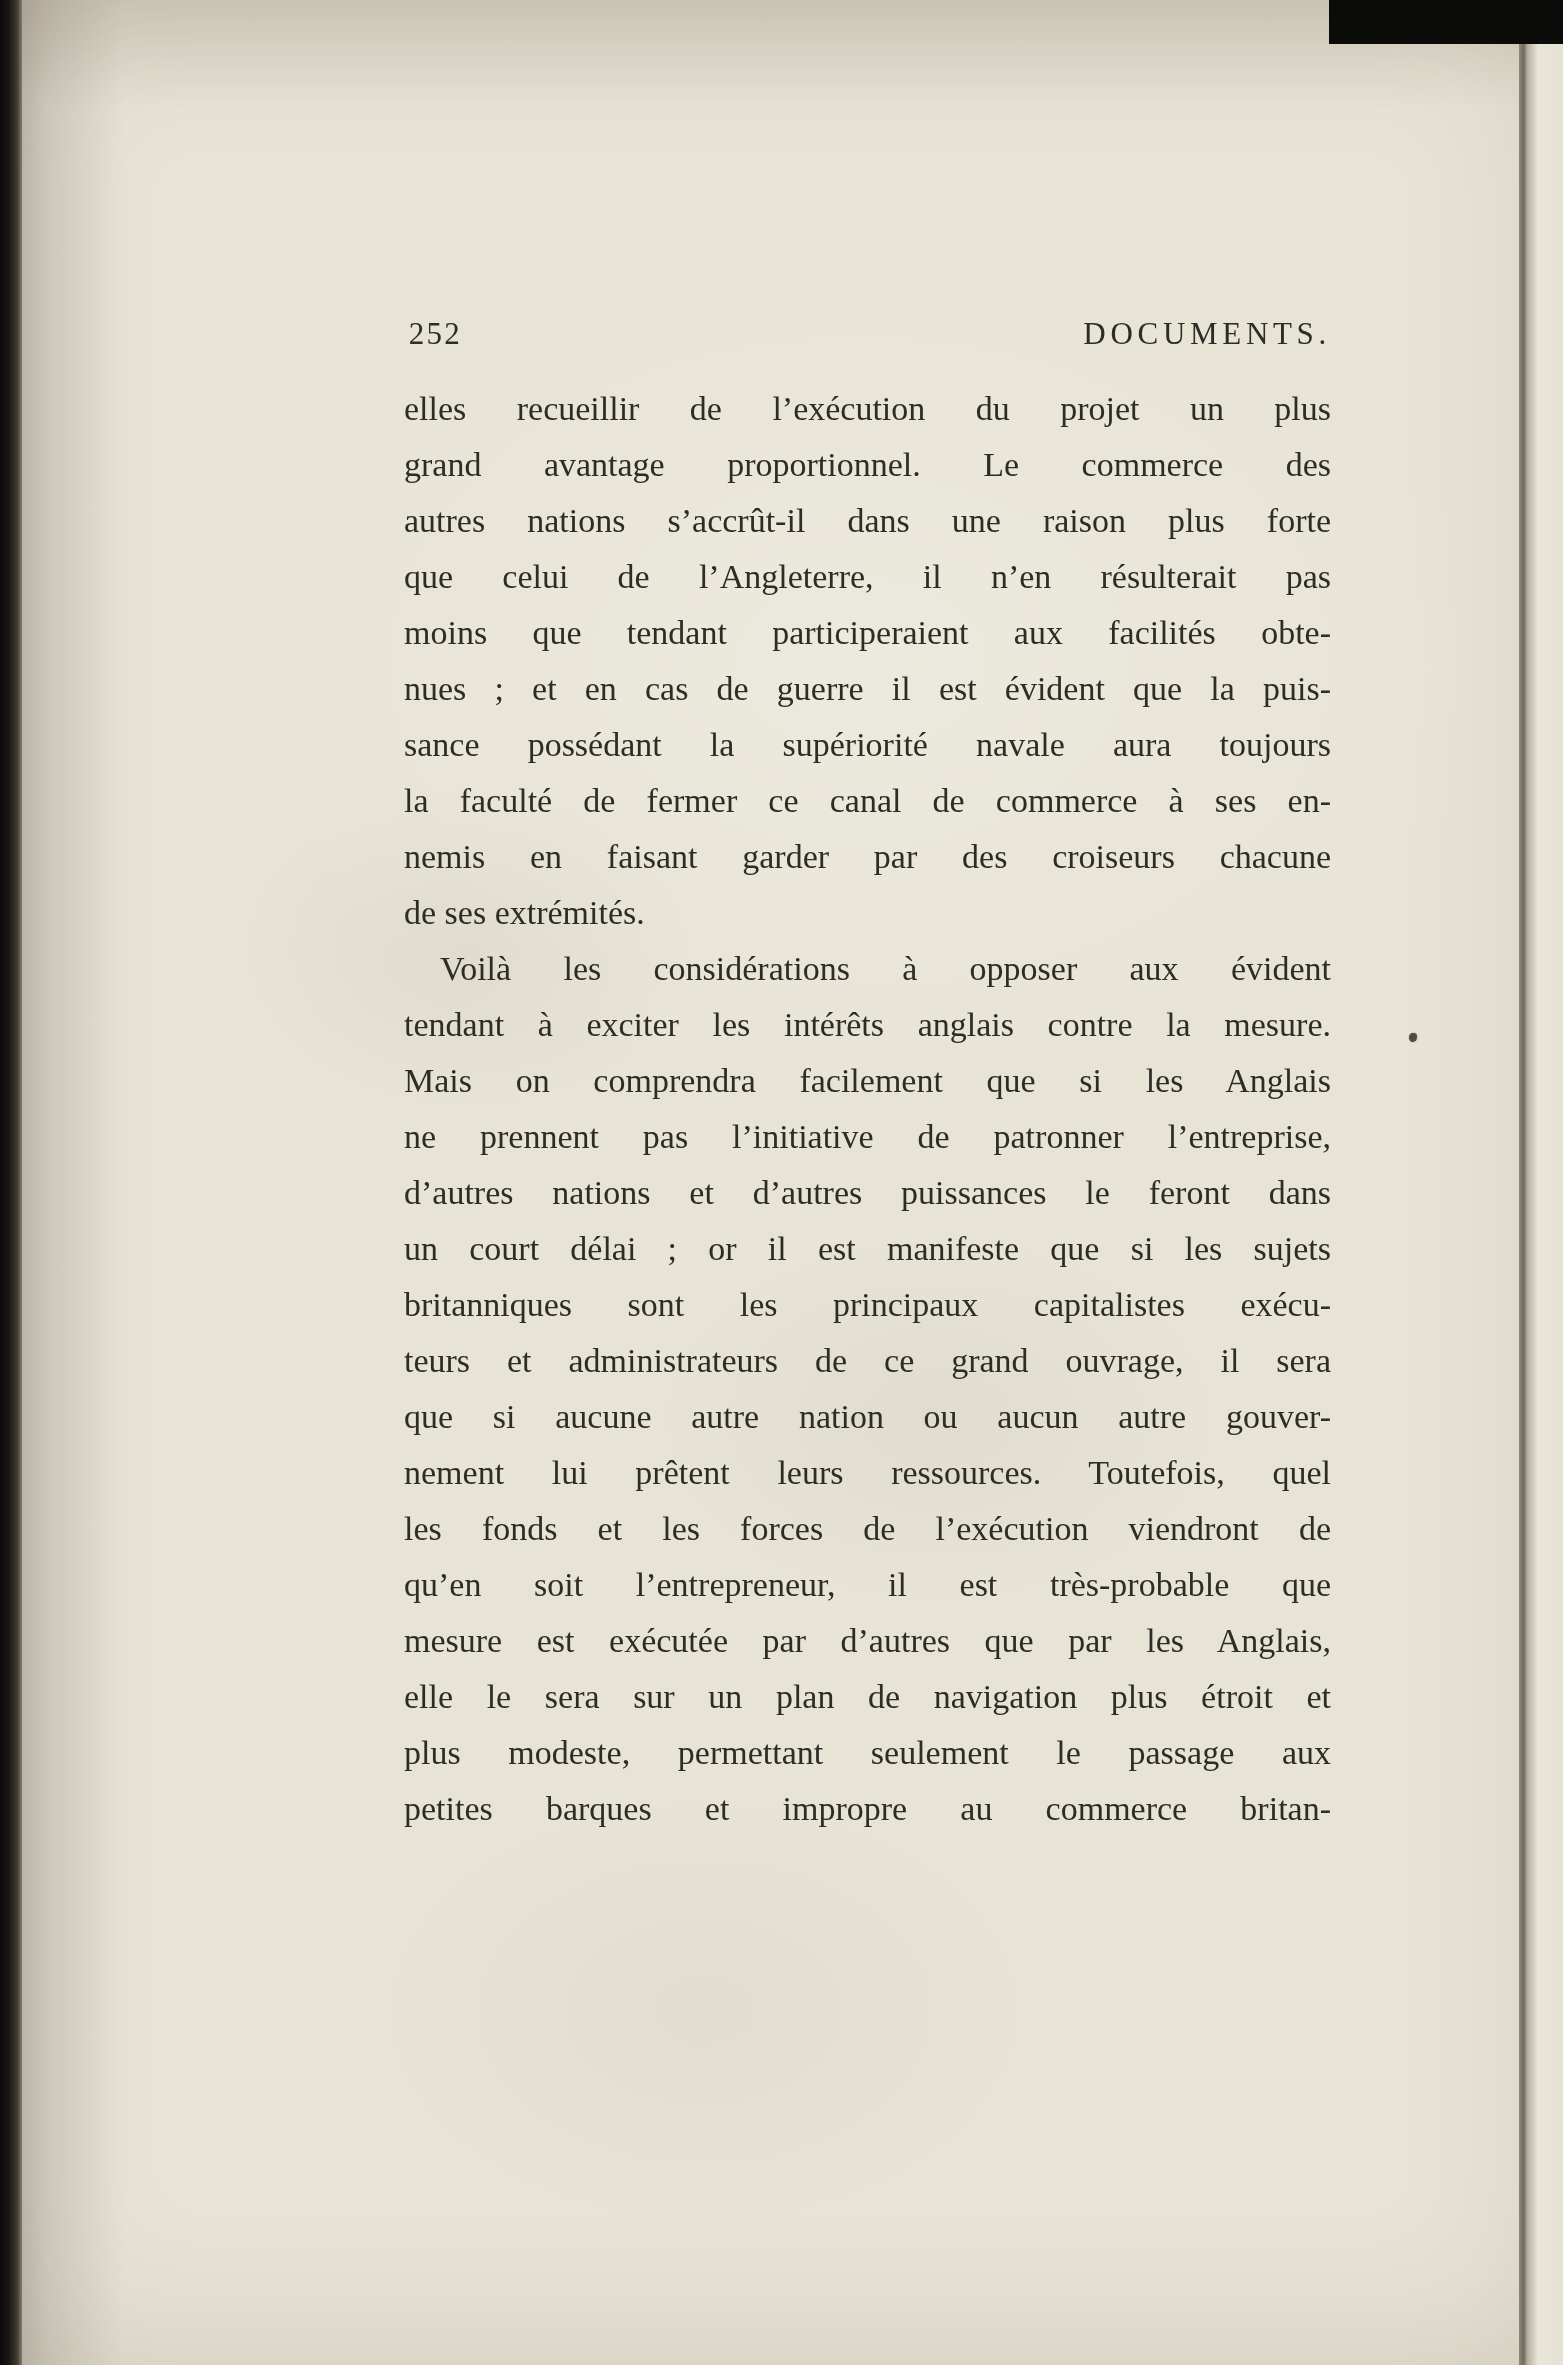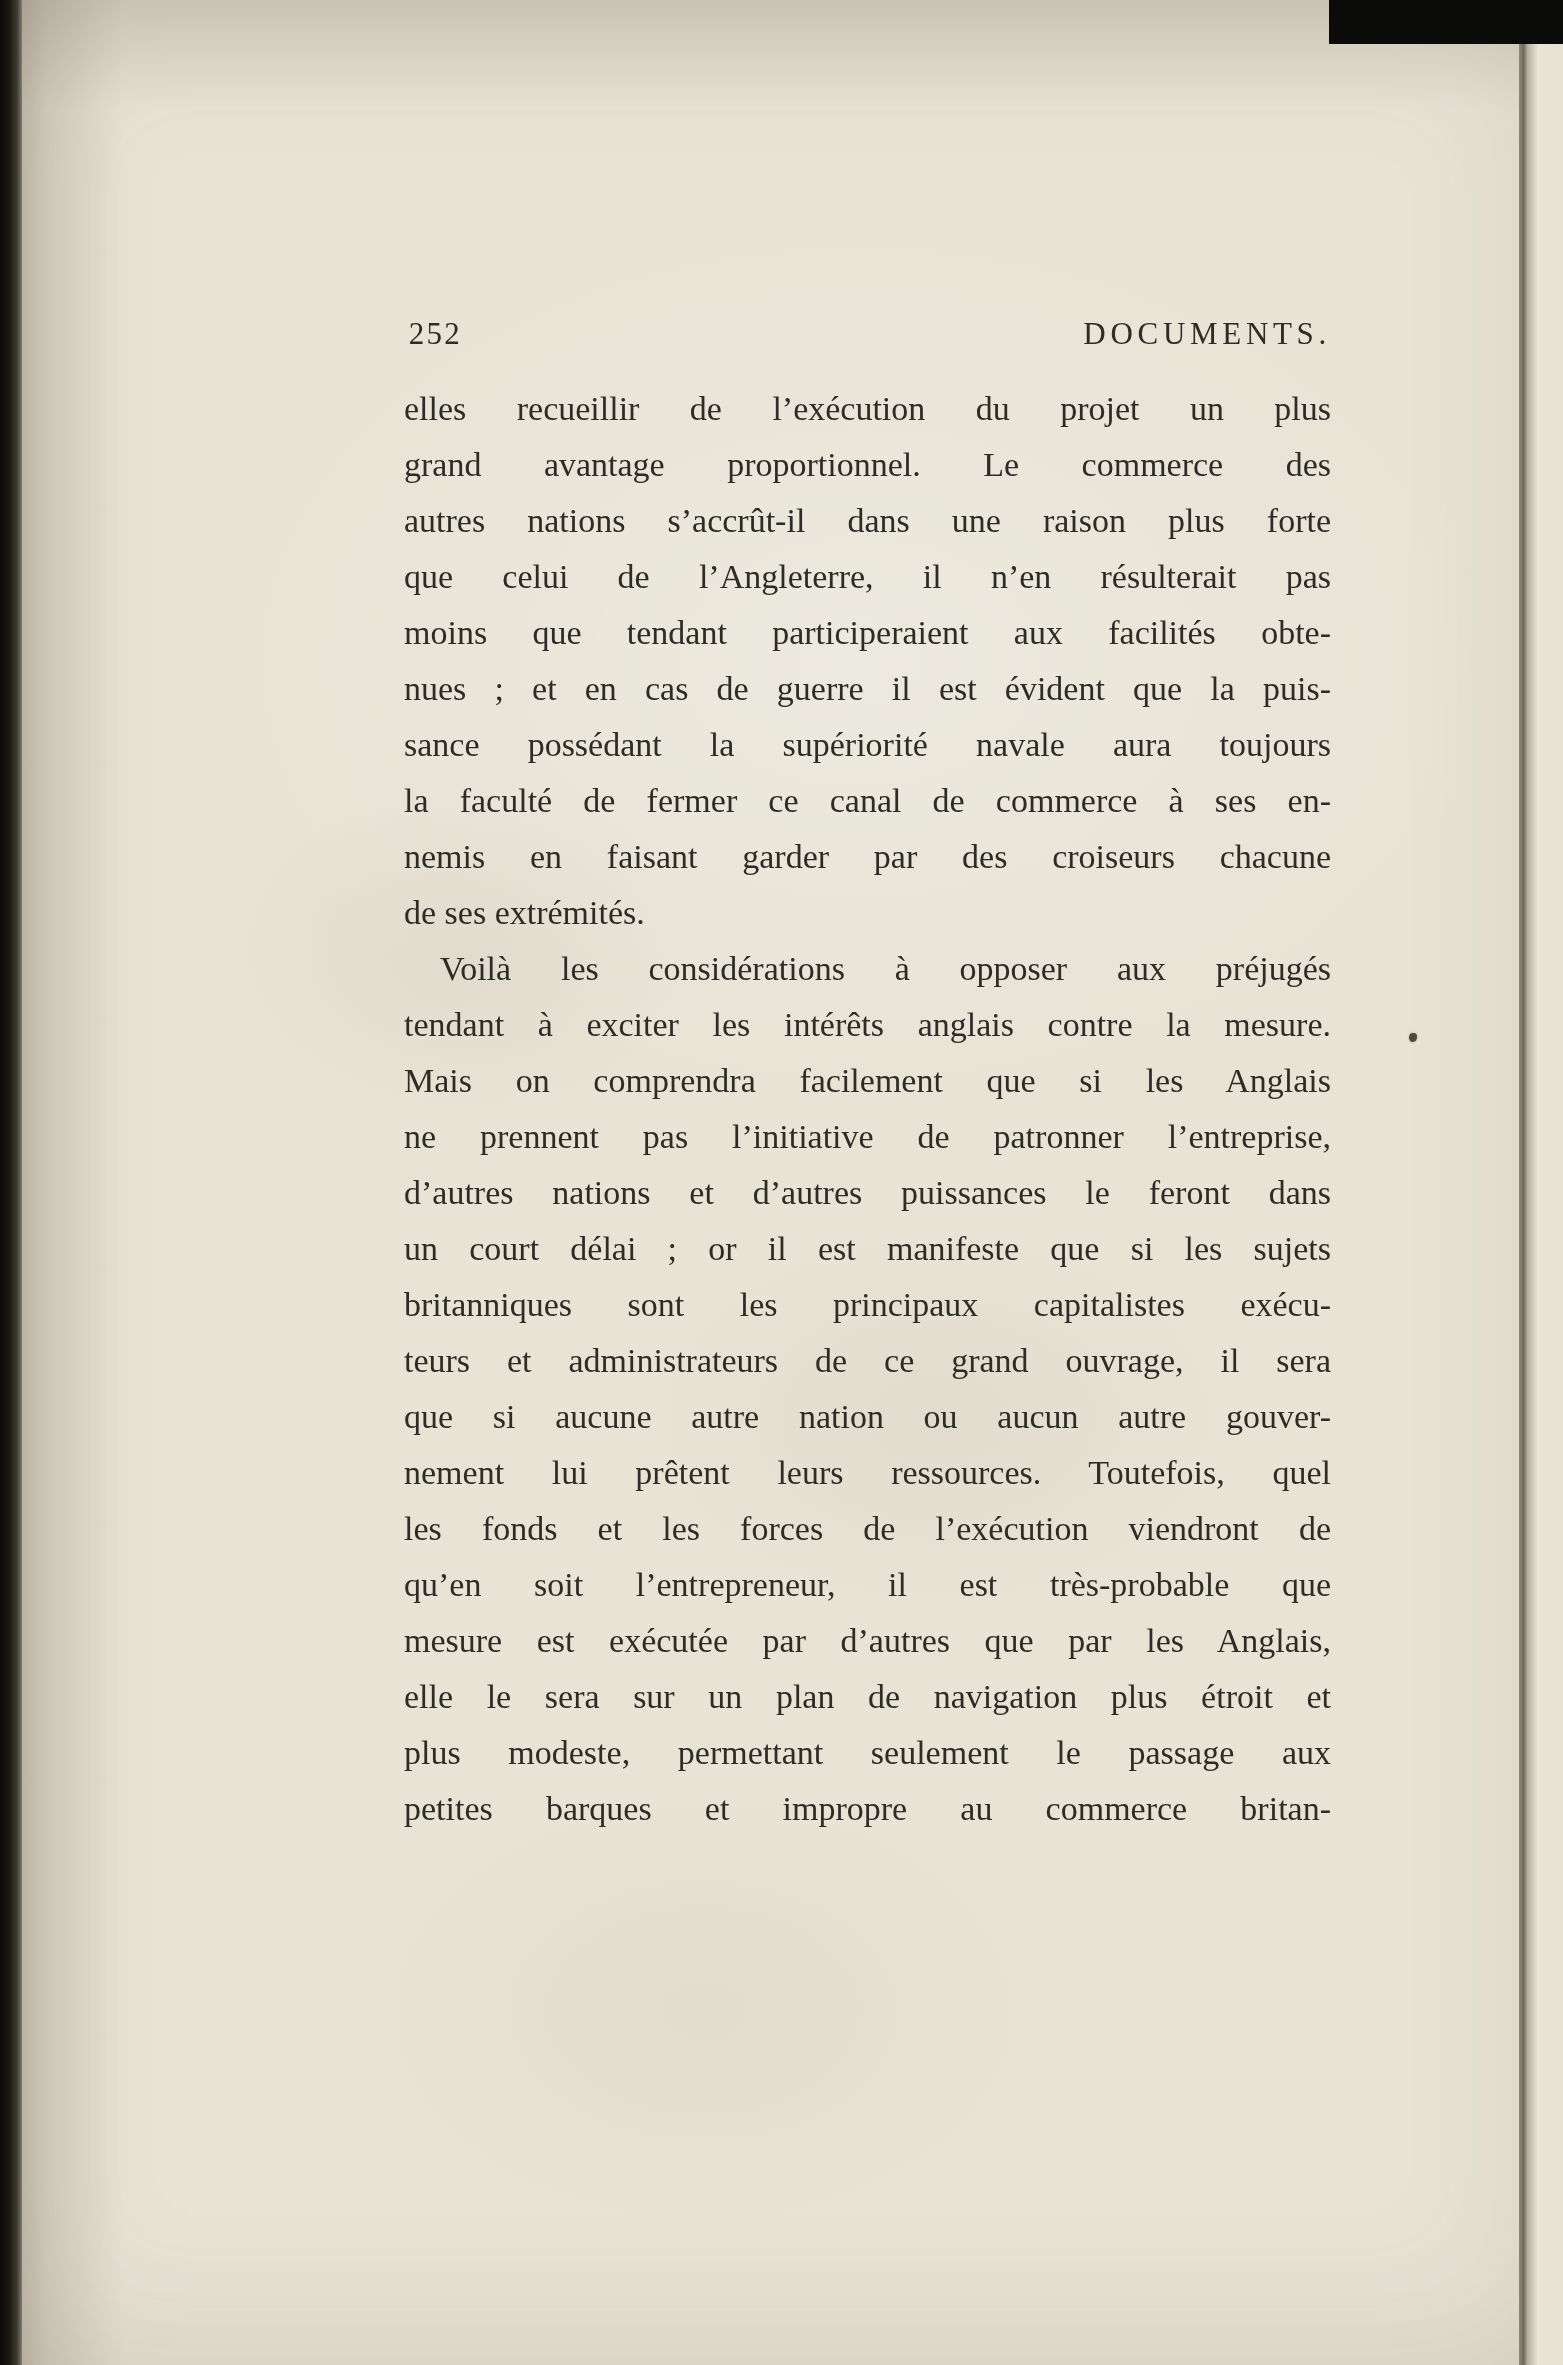--- a/index.html
+++ b/index.html
@@ -118,21 +118,21 @@
           <div class="line">autres nations s’accrût-il dans une raison plus forte</div>
           <div class="line">que celui de l’Angleterre, il n’en résulterait pas</div>
           <div class="line">moins que tendant participeraient aux facilités obte-</div>
           <div class="line">nues ; et en cas de guerre il est évident que la puis-</div>
           <div class="line">sance possédant la supériorité navale aura toujours</div>
           <div class="line">la faculté de fermer ce canal de commerce à ses en-</div>
           <div class="line">nemis en faisant garder par des croiseurs chacune</div>
           <div class="line">de ses extrémités.</div>
         </div>
       <div class="para indented">
-          <div class="line">Voilà les considérations à opposer aux préjugés</div>
+          <div class="line">Voilà les considérations à opposer aux évident</div>
           <div class="line">tendant à exciter les intérêts anglais contre la mesure.</div>
           <div class="line">Mais on comprendra facilement que si les Anglais</div>
           <div class="line">ne prennent pas l’initiative de patronner l’entreprise,</div>
           <div class="line">d’autres nations et d’autres puissances le feront dans</div>
           <div class="line">un court délai ; or il est manifeste que si les sujets</div>
           <div class="line">britanniques sont les principaux capitalistes exécu-</div>
           <div class="line">teurs et administrateurs de ce grand ouvrage, il sera</div>
           <div class="line">que si aucune autre nation ou aucun autre gouver-</div>
           <div class="line">nement lui prêtent leurs ressources. Toutefois, quel</div>
           <div class="line">les fonds et les forces de l’exécution viendront de</div>

